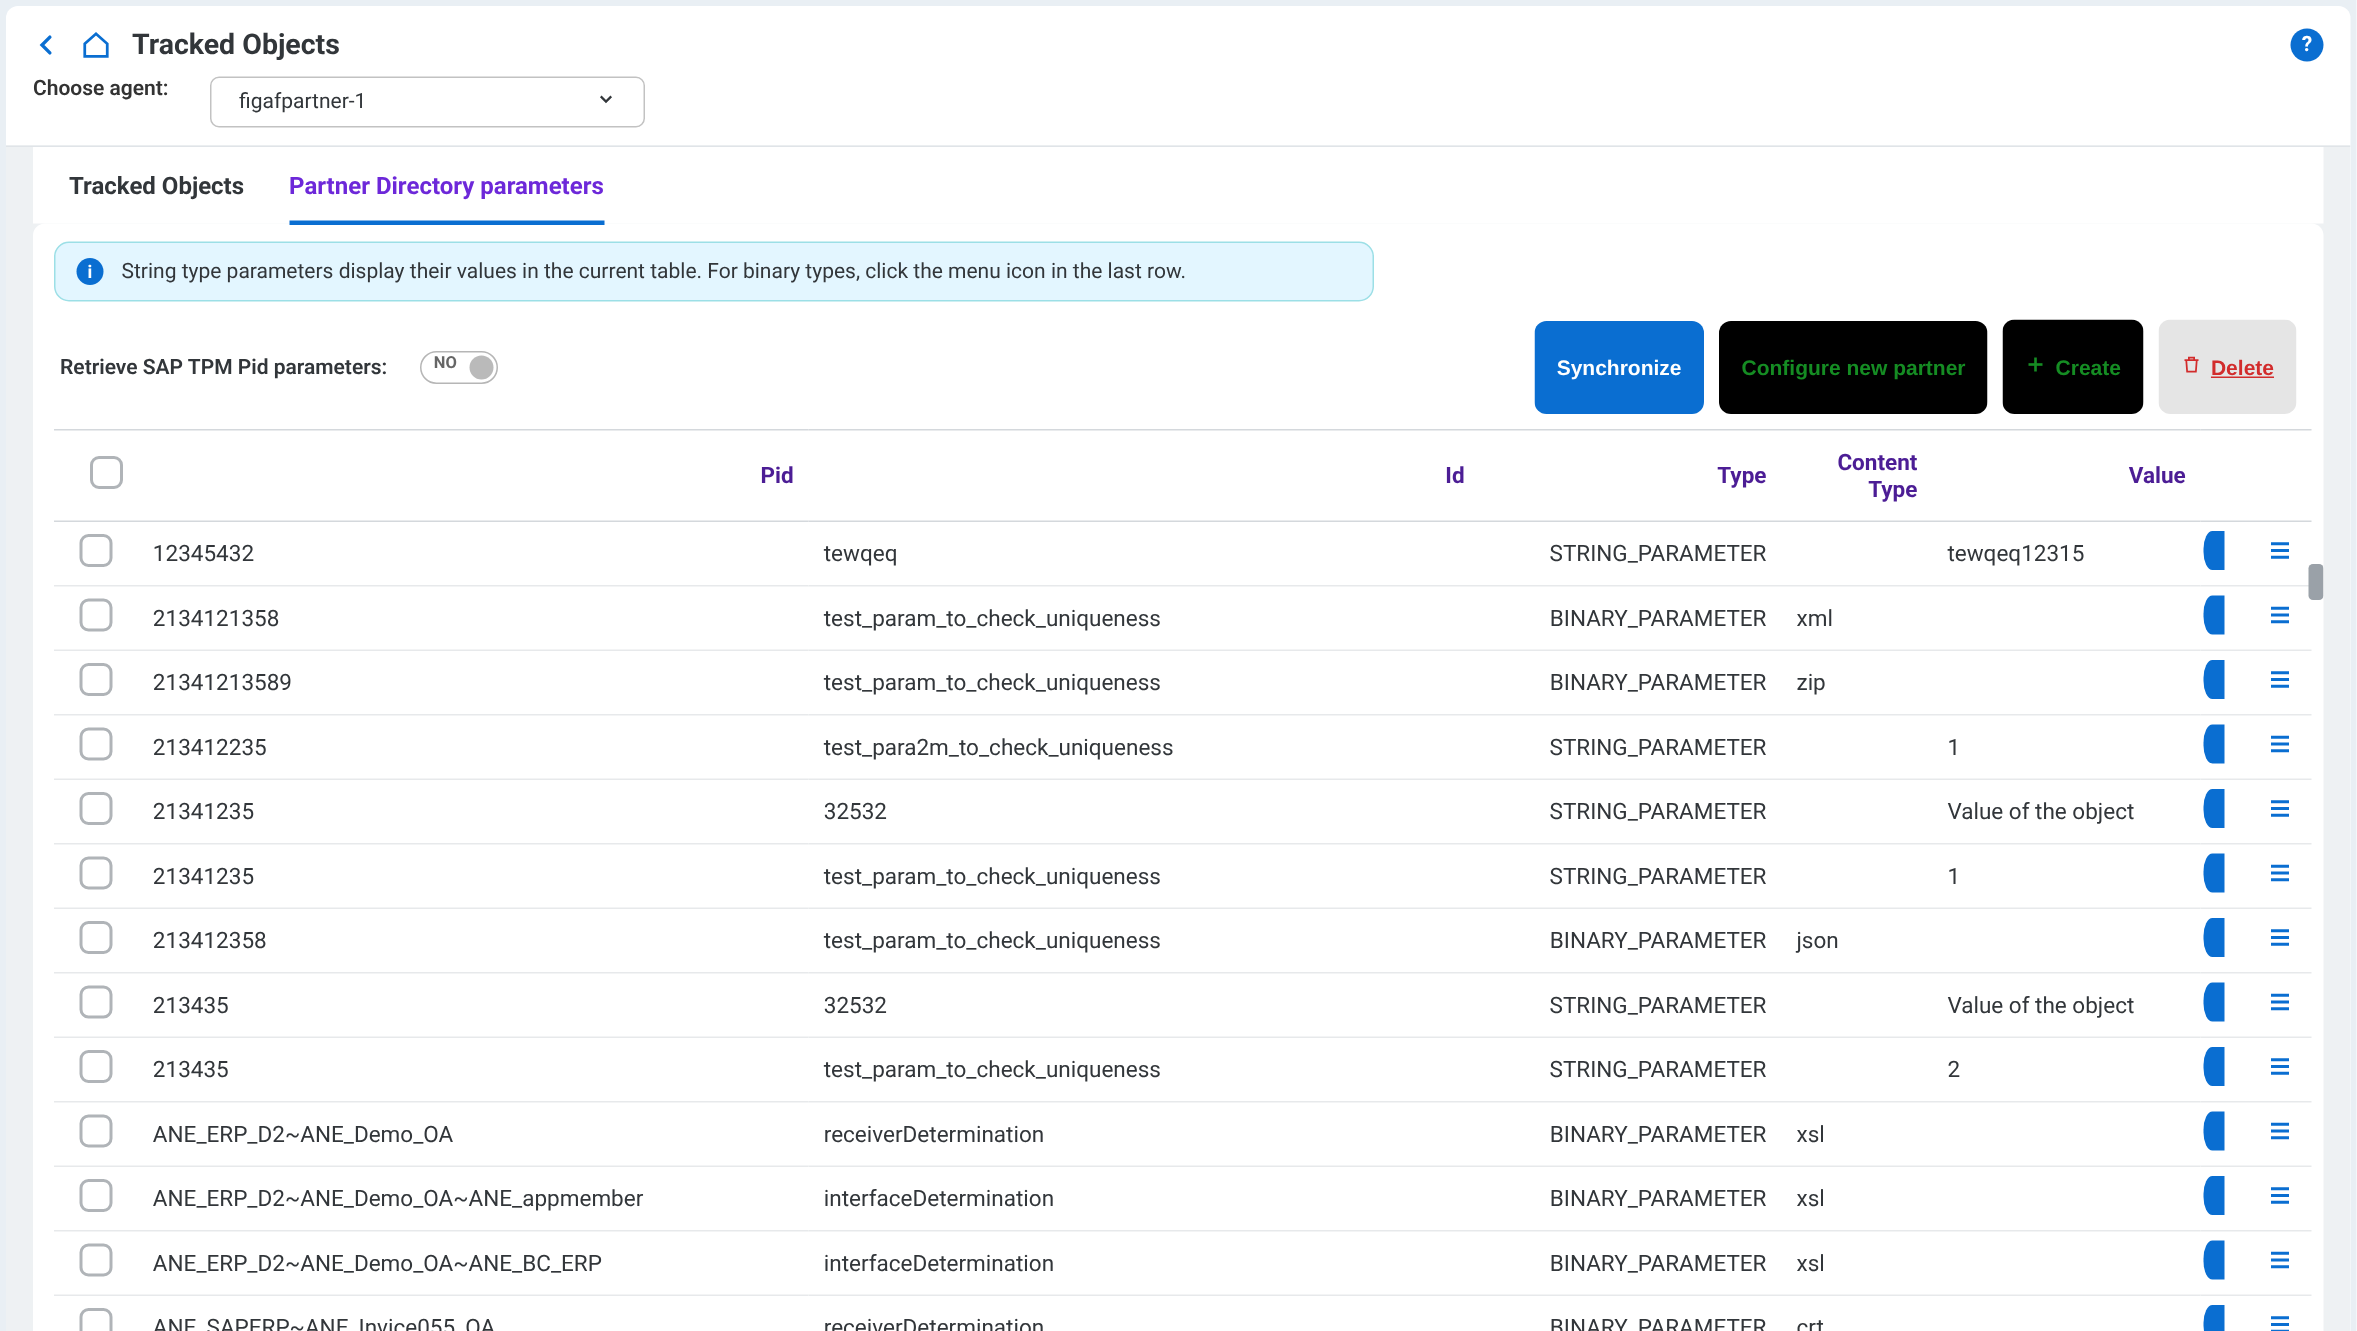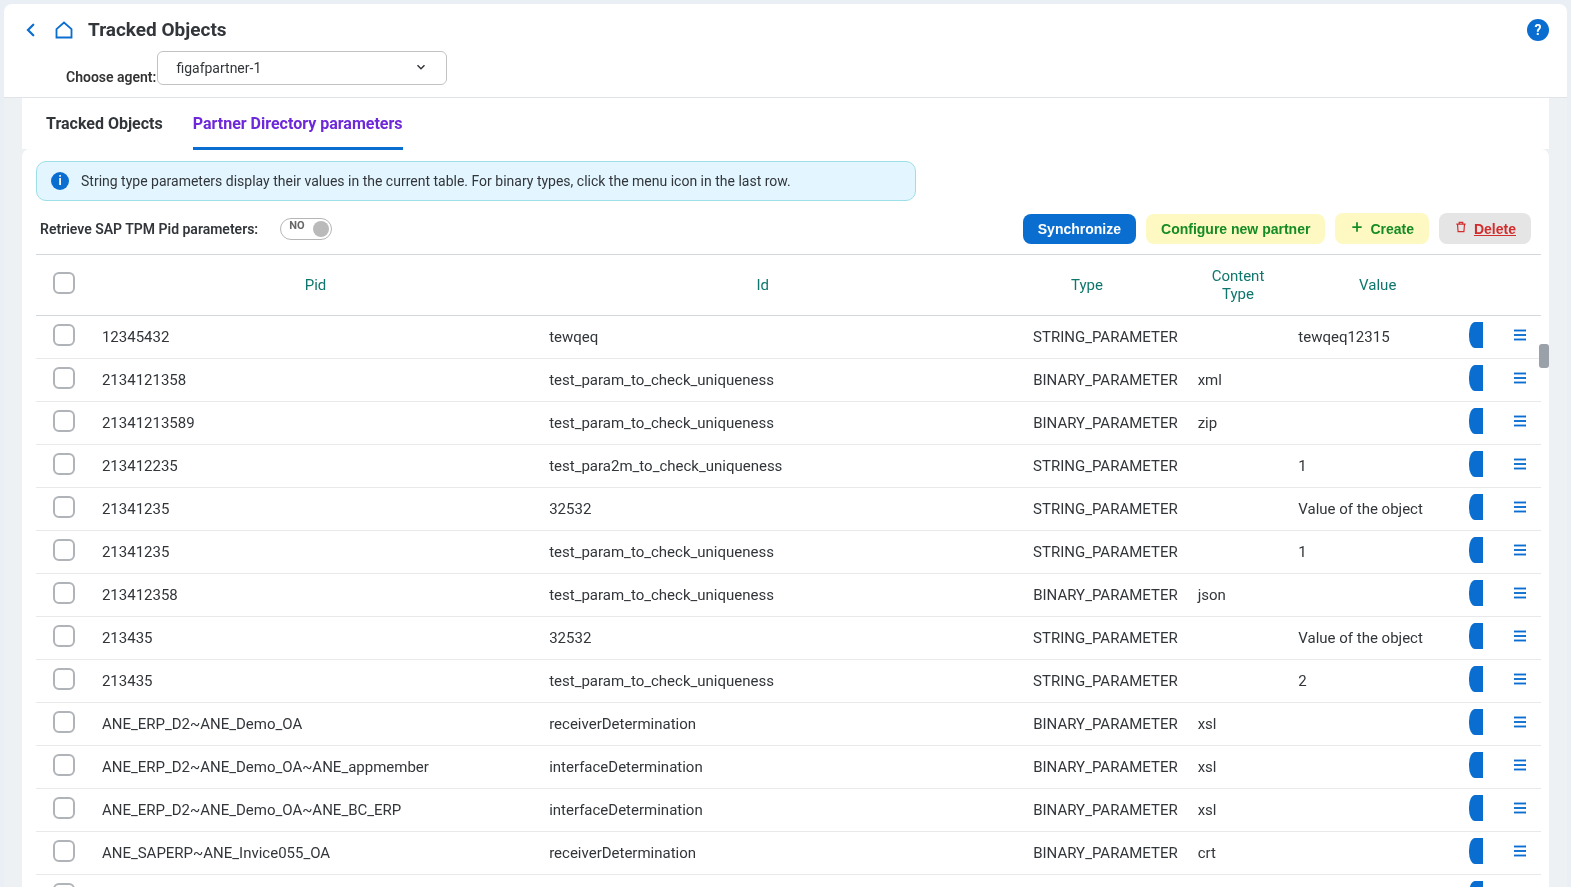--- a/index.html
+++ b/index.html
@@ -38,24 +38,23 @@
   width: 22px; height: 22px;
   border-radius: 50%;
   background: #0a6ed1;
   color: #fff;
   font-weight: 700;
   font-size: 14px;
   display:flex; align-items:center; justify-content:center;
 }
 .agent-row {
   display: flex;
-  align-items: flex-end;
-  gap: 1px;
+  align-items: flex-start;
+  gap: 28px;
   padding: 0 18px 12px 18px;
-  margin-left: 44px;
 }
 .agent-label { font-weight: 600; color: #333; }
 .agent-select {
   display: flex;
   align-items: center;
   justify-content: space-between;
   width: 290px;
   height: 34px;
   padding: 0 18px;
   border: 1px solid #c2c2c2;
@@ -130,43 +129,43 @@
 }
 .toggle::after {
   content:"";
   position:absolute; right:2px; top:2px;
   width:16px;height:16px;border-radius:50%;
   background:#bababa;
 }
 .spacer { flex:1; }
 .btn {
   border-radius: 8px;
-  padding: 6px 14px;
+  padding: 22px 14px;
   font-size: 14px;
   font-weight: 600;
   cursor: pointer;
   border: 1px solid transparent;
   display:inline-flex; align-items:center; gap:6px;
   margin-left: 10px;
 }
 .btn-sync { background:#0a6ed1; color:#fff; }
-.btn-green { background:#fef9c3; color:#158c23; }
+.btn-green { background:#000000; color:#158c23; }
 .btn-delete { background:#e5e5e5; color:#d22c2c;text-decoration:underline; }
 
 .table-wrap { position: relative; padding: 0 8px 0 14px; }
 .table {
   width: 100%;
   border-collapse: collapse;
 }
 .table th {
-  text-align: center;
+  text-align: right;
   padding: 12px 10px;
   font-size: 15px;
-  font-weight: 400;
-  color: #0f766e;
+  font-weight: 700;
+  color: #4c1d95;
   background: #fff;
   border-bottom: 1px solid #d4d8dc;
   border-top: 1px solid #d4d8dc;
 }
 .table td {
   padding: 8px 10px;
   border-bottom: 1px solid #e7e9eb;
   font-size: 15px;
   color: #32363a;
   white-space: nowrap;

